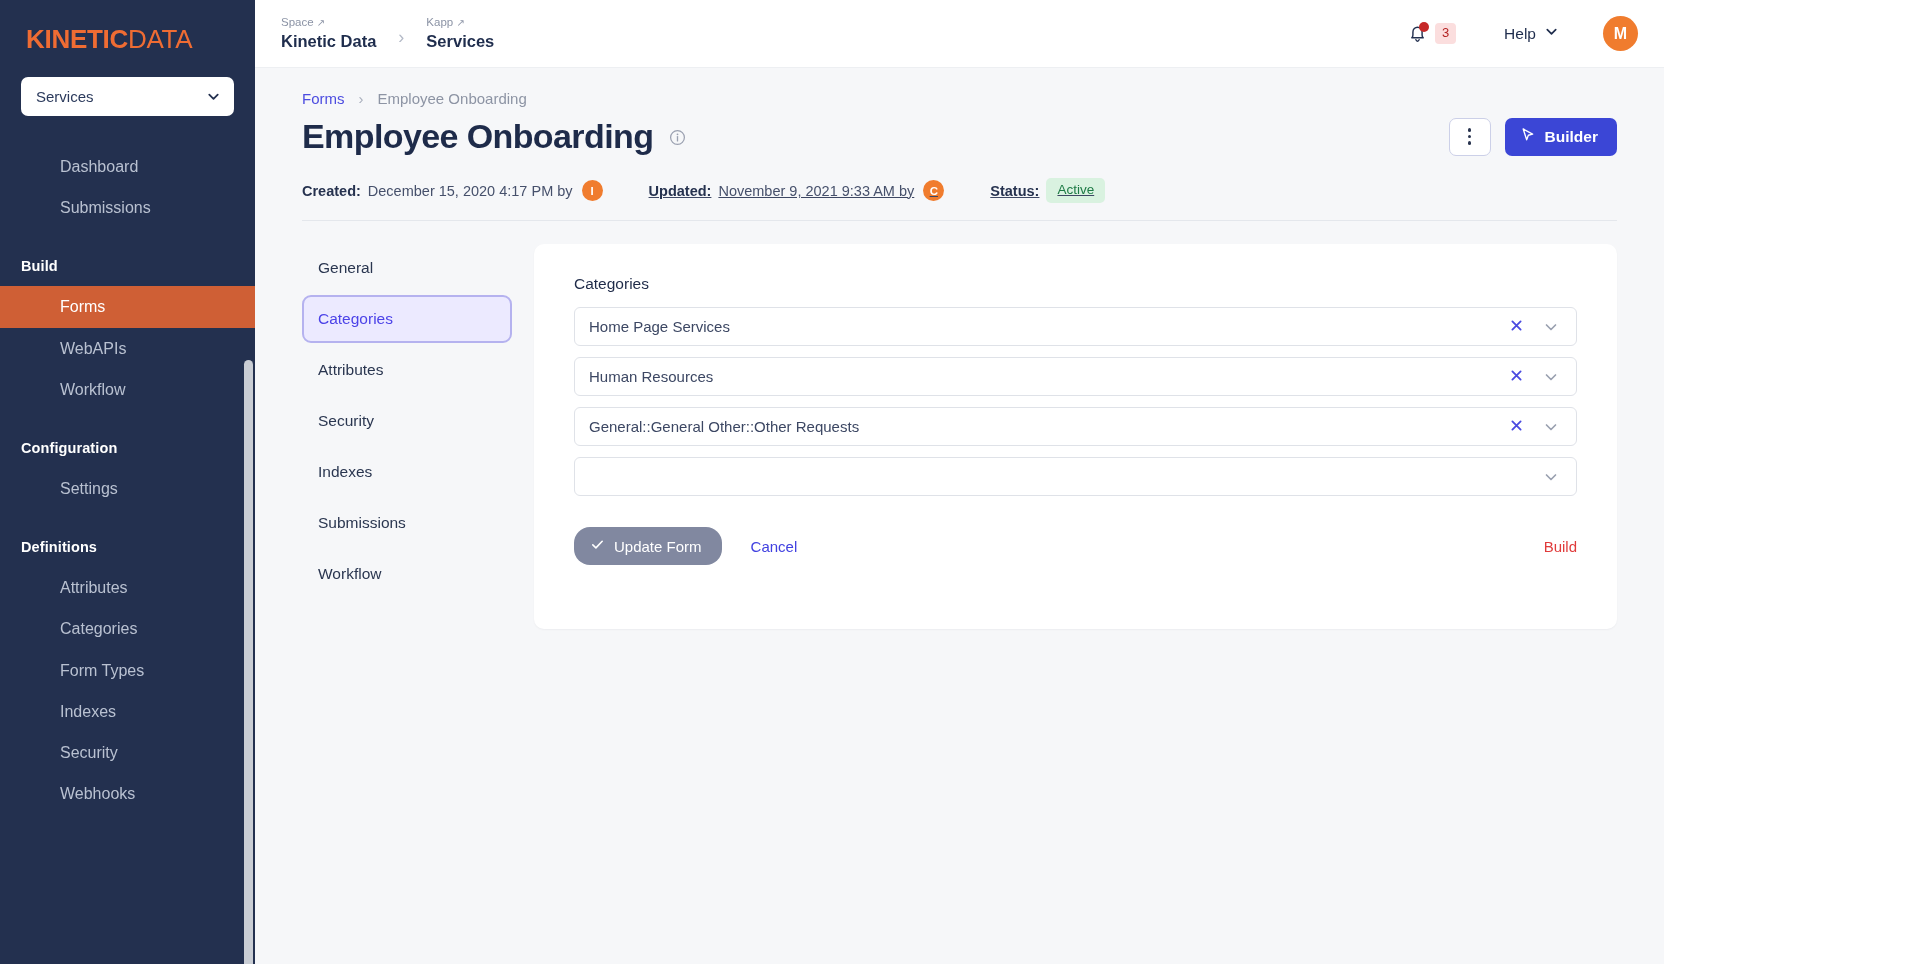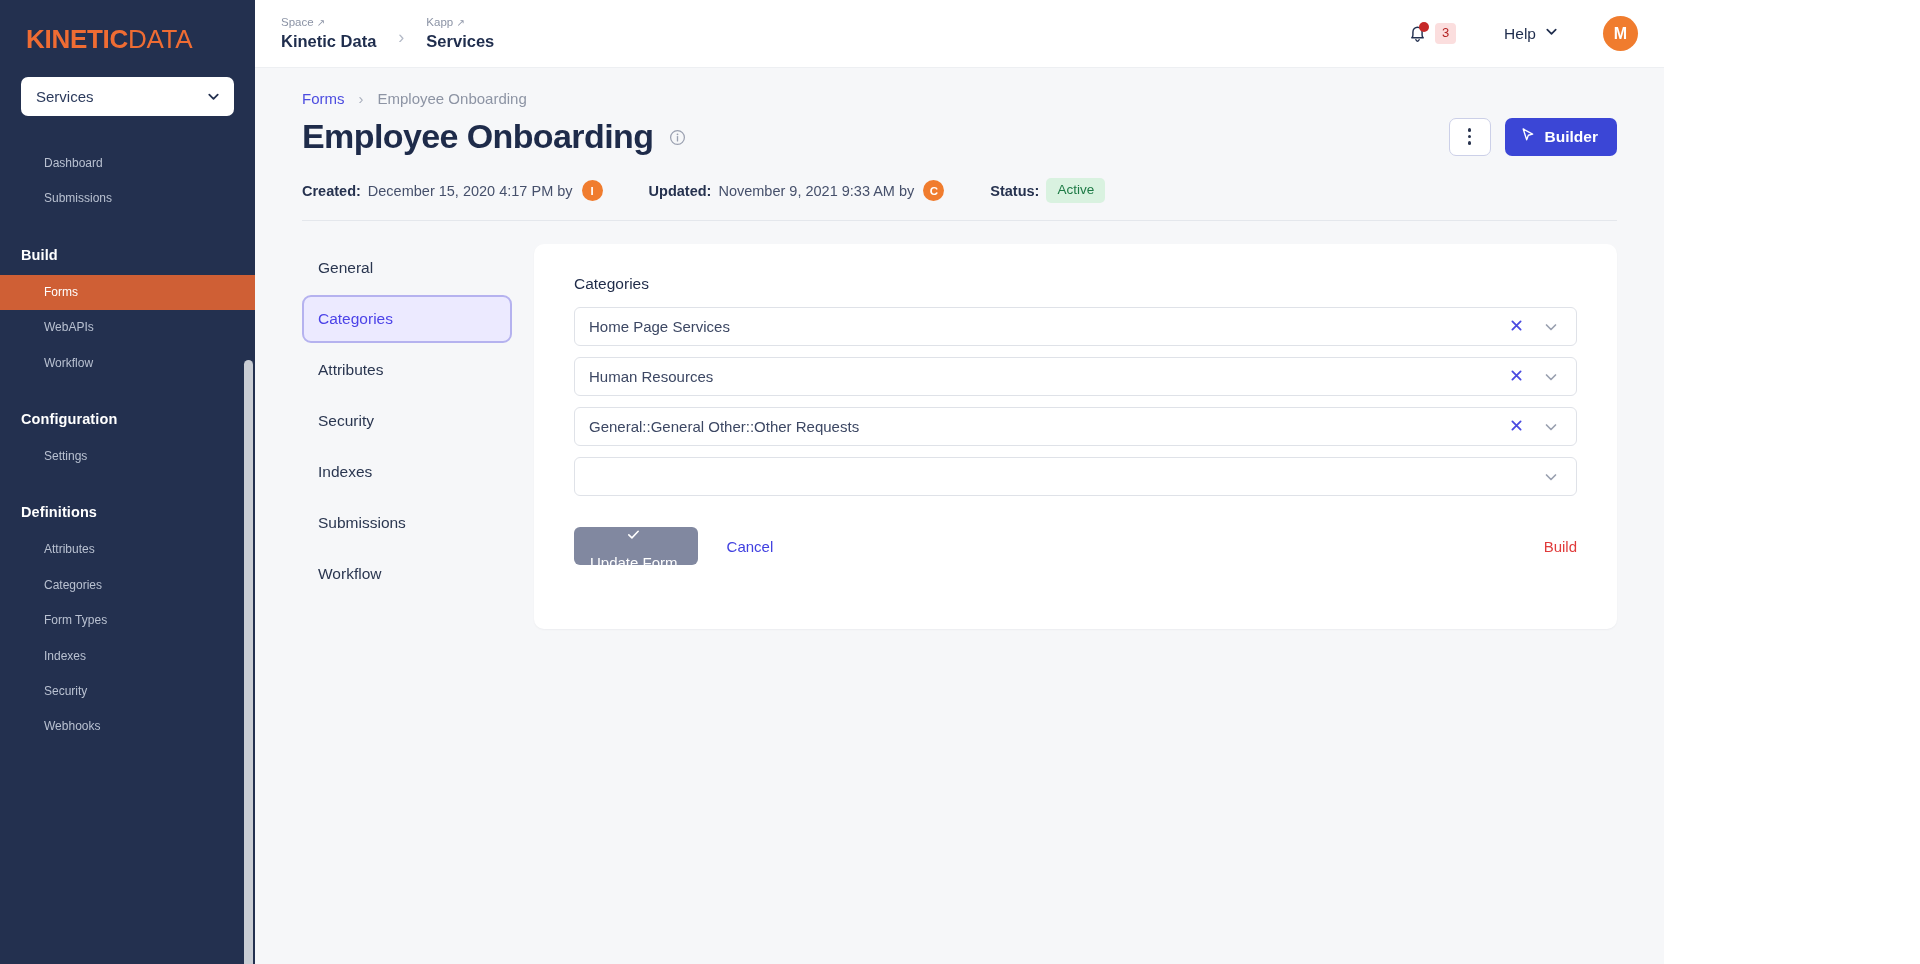--- a/index.html
+++ b/index.html
@@ -73,22 +73,22 @@
     color: #ffffff;
     font-size: 14.5px;
     font-weight: 700;
     padding: 12px 0 12px 21px;
     letter-spacing: 0.1px;
   }
   .nav-group-title.spaced { padding-top: 30px; }
 
   .nav-item {
     color: #b9c1d1;
-    font-size: 12px;
-    padding: 9px 0 9px 44px;
+    font-size: 16px;
+    padding: 9px 0 9px 60px;
     cursor: pointer;
     line-height: 1.45;
   }
   .nav-item.active {
     background: #cf5f35;
     color: #ffffff;
   }
 
   .sb-track {
     position: absolute;
@@ -296,21 +296,21 @@
   .meta-row {
     display: flex;
     align-items: center;
     margin-top: 22px;
     padding-bottom: 17px;
     border-bottom: 1px solid #e4e7ec;
     font-size: 14.5px;
     color: #3d4763;
   }
   .meta-item { display: flex; align-items: center; gap: 7px; }
-  .meta-item + .meta-item { margin-left: 46px; }
+  .meta-item + .meta-item { margin-left: 46px; text-decoration: underline; }
   .meta-label { font-weight: 700; color: #26324f; }
   .meta-val { color: #46506b; }
   .mini-avatar {
     width: 21px; height: 21px;
     border-radius: 50%;
     background: #f07c2e;
     color: #fff;
     font-size: 11.5px;
     font-weight: 600;
     display: flex; align-items: center; justify-content: center;
@@ -396,30 +396,29 @@
 
   .actions {
     display: flex;
     align-items: center;
     margin-top: 31px;
   }
   .update-btn {
     background: #8188a0;
     color: #ffffff;
     border: none;
-    border-radius: 6px;
+    border-radius: 16px;
     height: 38px;
     padding: 0 20px 0 16px;
     font-size: 15px;
     font-family: "Liberation Sans", sans-serif;
     display: flex;
     align-items: center;
     gap: 9px;
     cursor: default;
-    flex-direction: column;
   }
   .cancel-link {
     color: #4040e0;
     font-size: 15px;
     margin-left: 29px;
     cursor: pointer;
     text-align: center;
   }
   .delete-link {
     margin-left: auto;

